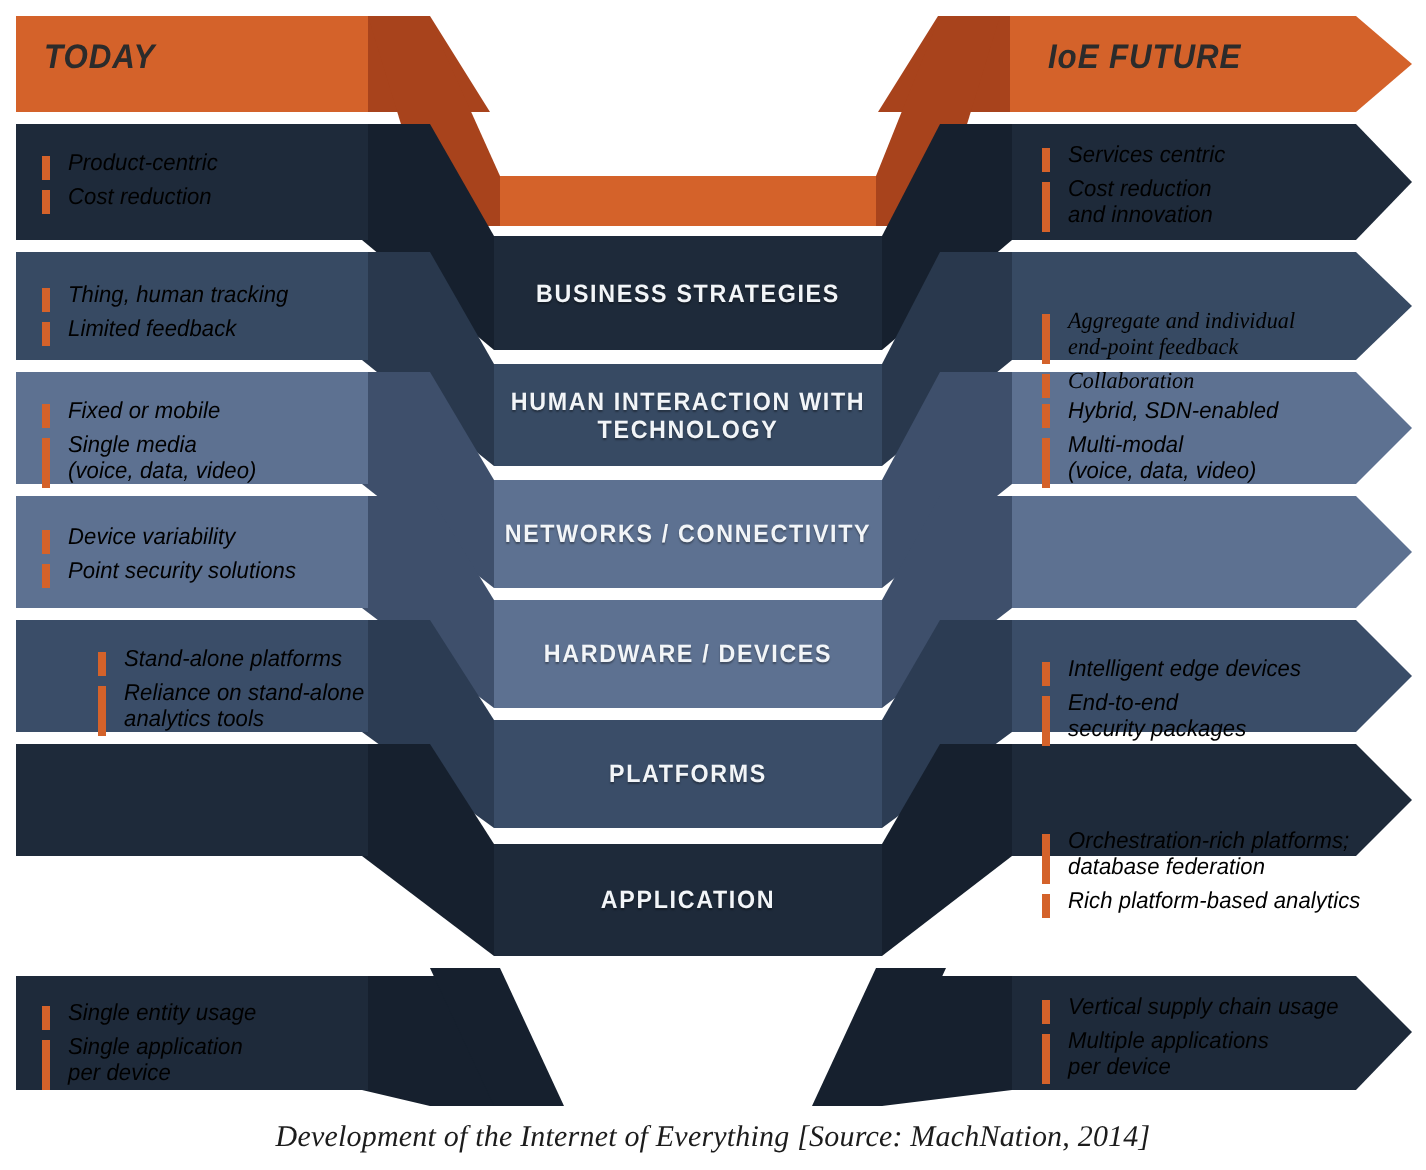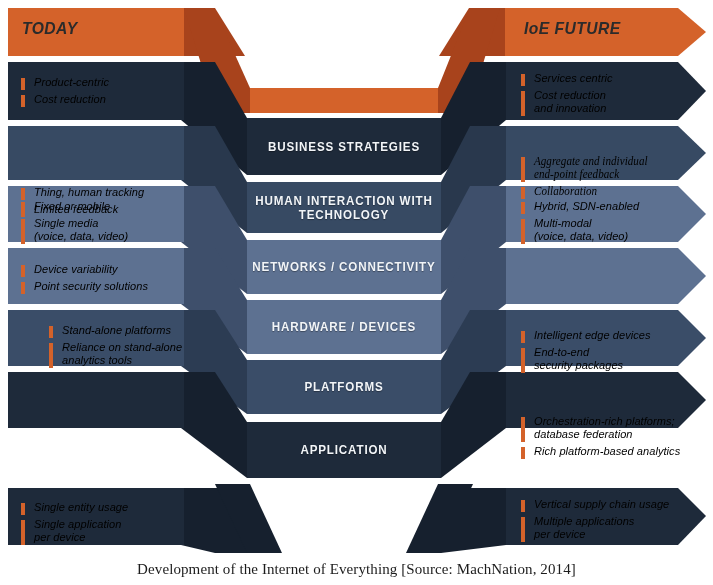--- a/index.html
+++ b/index.html
@@ -69,20 +69,21 @@
     transform:scaleX(.96);
     transform-origin:left top;
     letter-spacing:.05px;
   }
 
   #caption{
     position:absolute;
     left:0;top:561px;width:713px;
     text-align:center;
     font-family:"Liberation Serif", serif;
+    font-style:italic;
     font-size:15px;
     color:#1c1c1c;
     letter-spacing:.1px;
   }
 </style>
 </head>
 <body>
 
 <div id="stage">
 
@@ -162,21 +163,21 @@
     <div class="bullet-row">
       <span class="bar h1"></span>
       <span class="btext">Product-centric</span>
     </div>
     <div class="bullet-row">
       <span class="bar h1"></span>
       <span class="btext">Cost reduction</span>
     </div>
   </div>
 
-  <div class="side-box" style="left:21px;top:142px;width:160px;margin-top:44px;">
+  <div class="side-box" style="left:21px;top:142px;width:160px;">
     <div class="bullet-row">
       <span class="bar h1"></span>
       <span class="btext">Thing, human tracking</span>
     </div>
     <div class="bullet-row">
       <span class="bar h1"></span>
       <span class="btext">Limited feedback</span>
     </div>
   </div>
 

